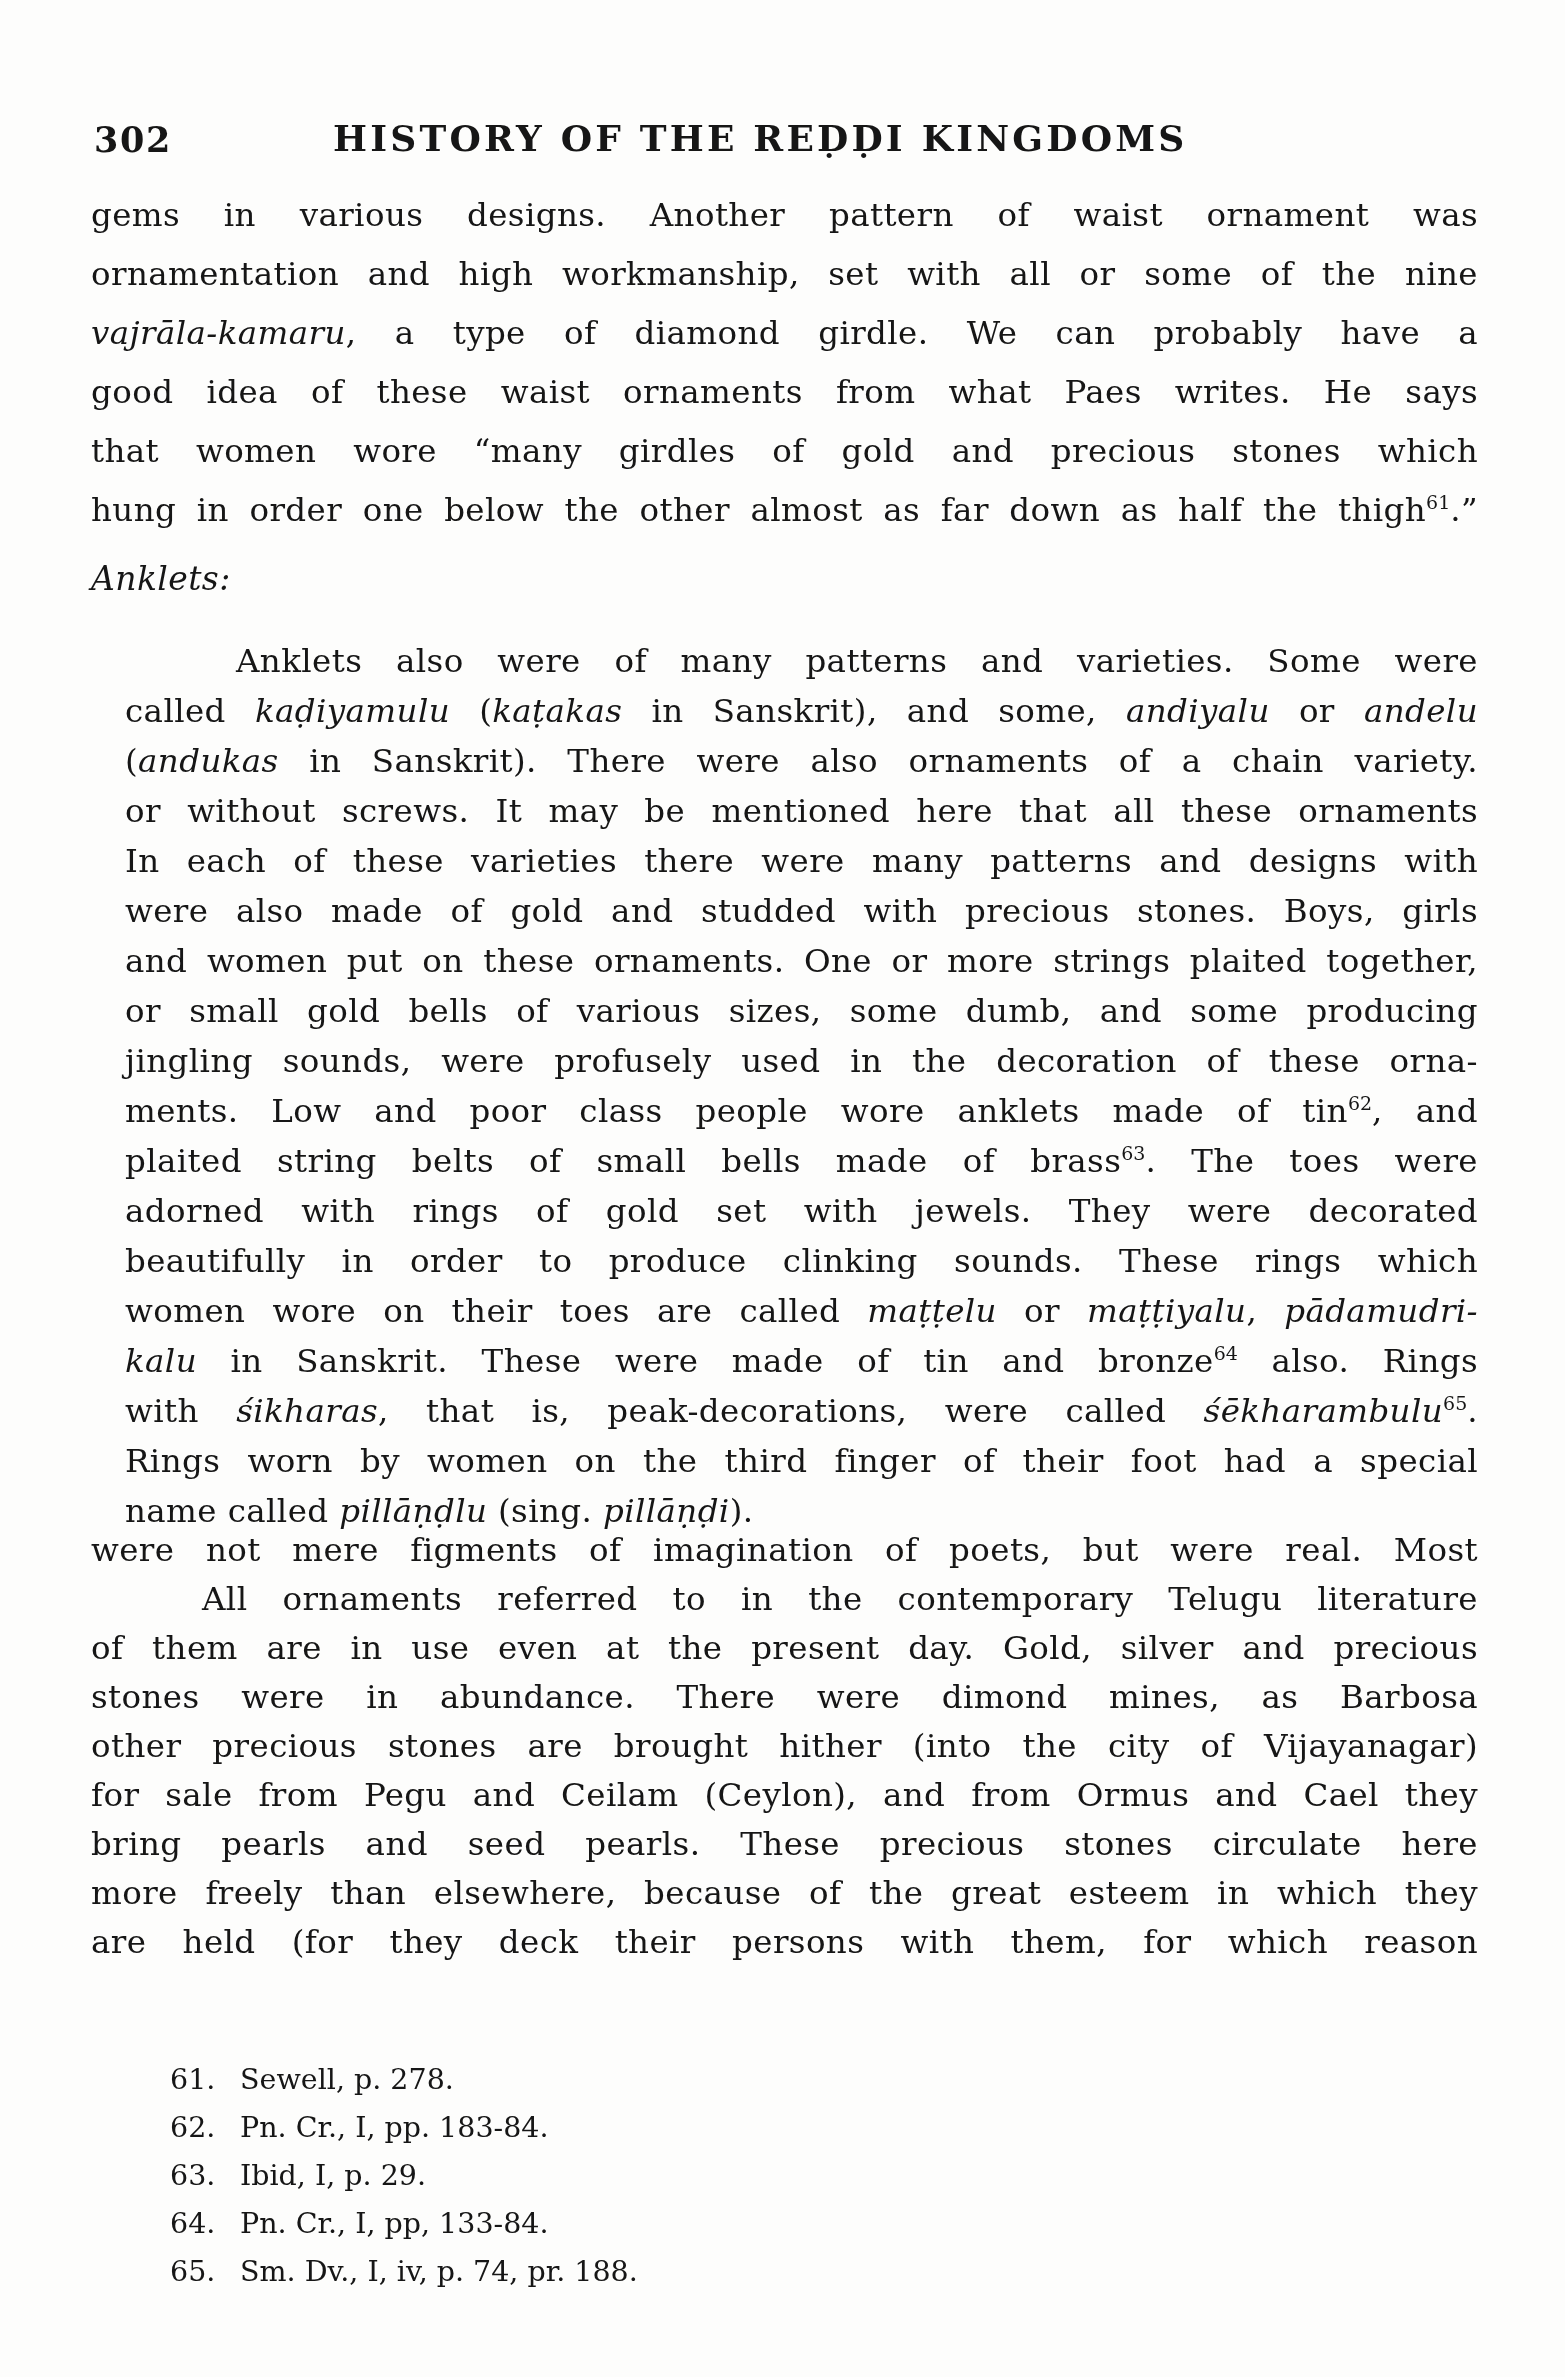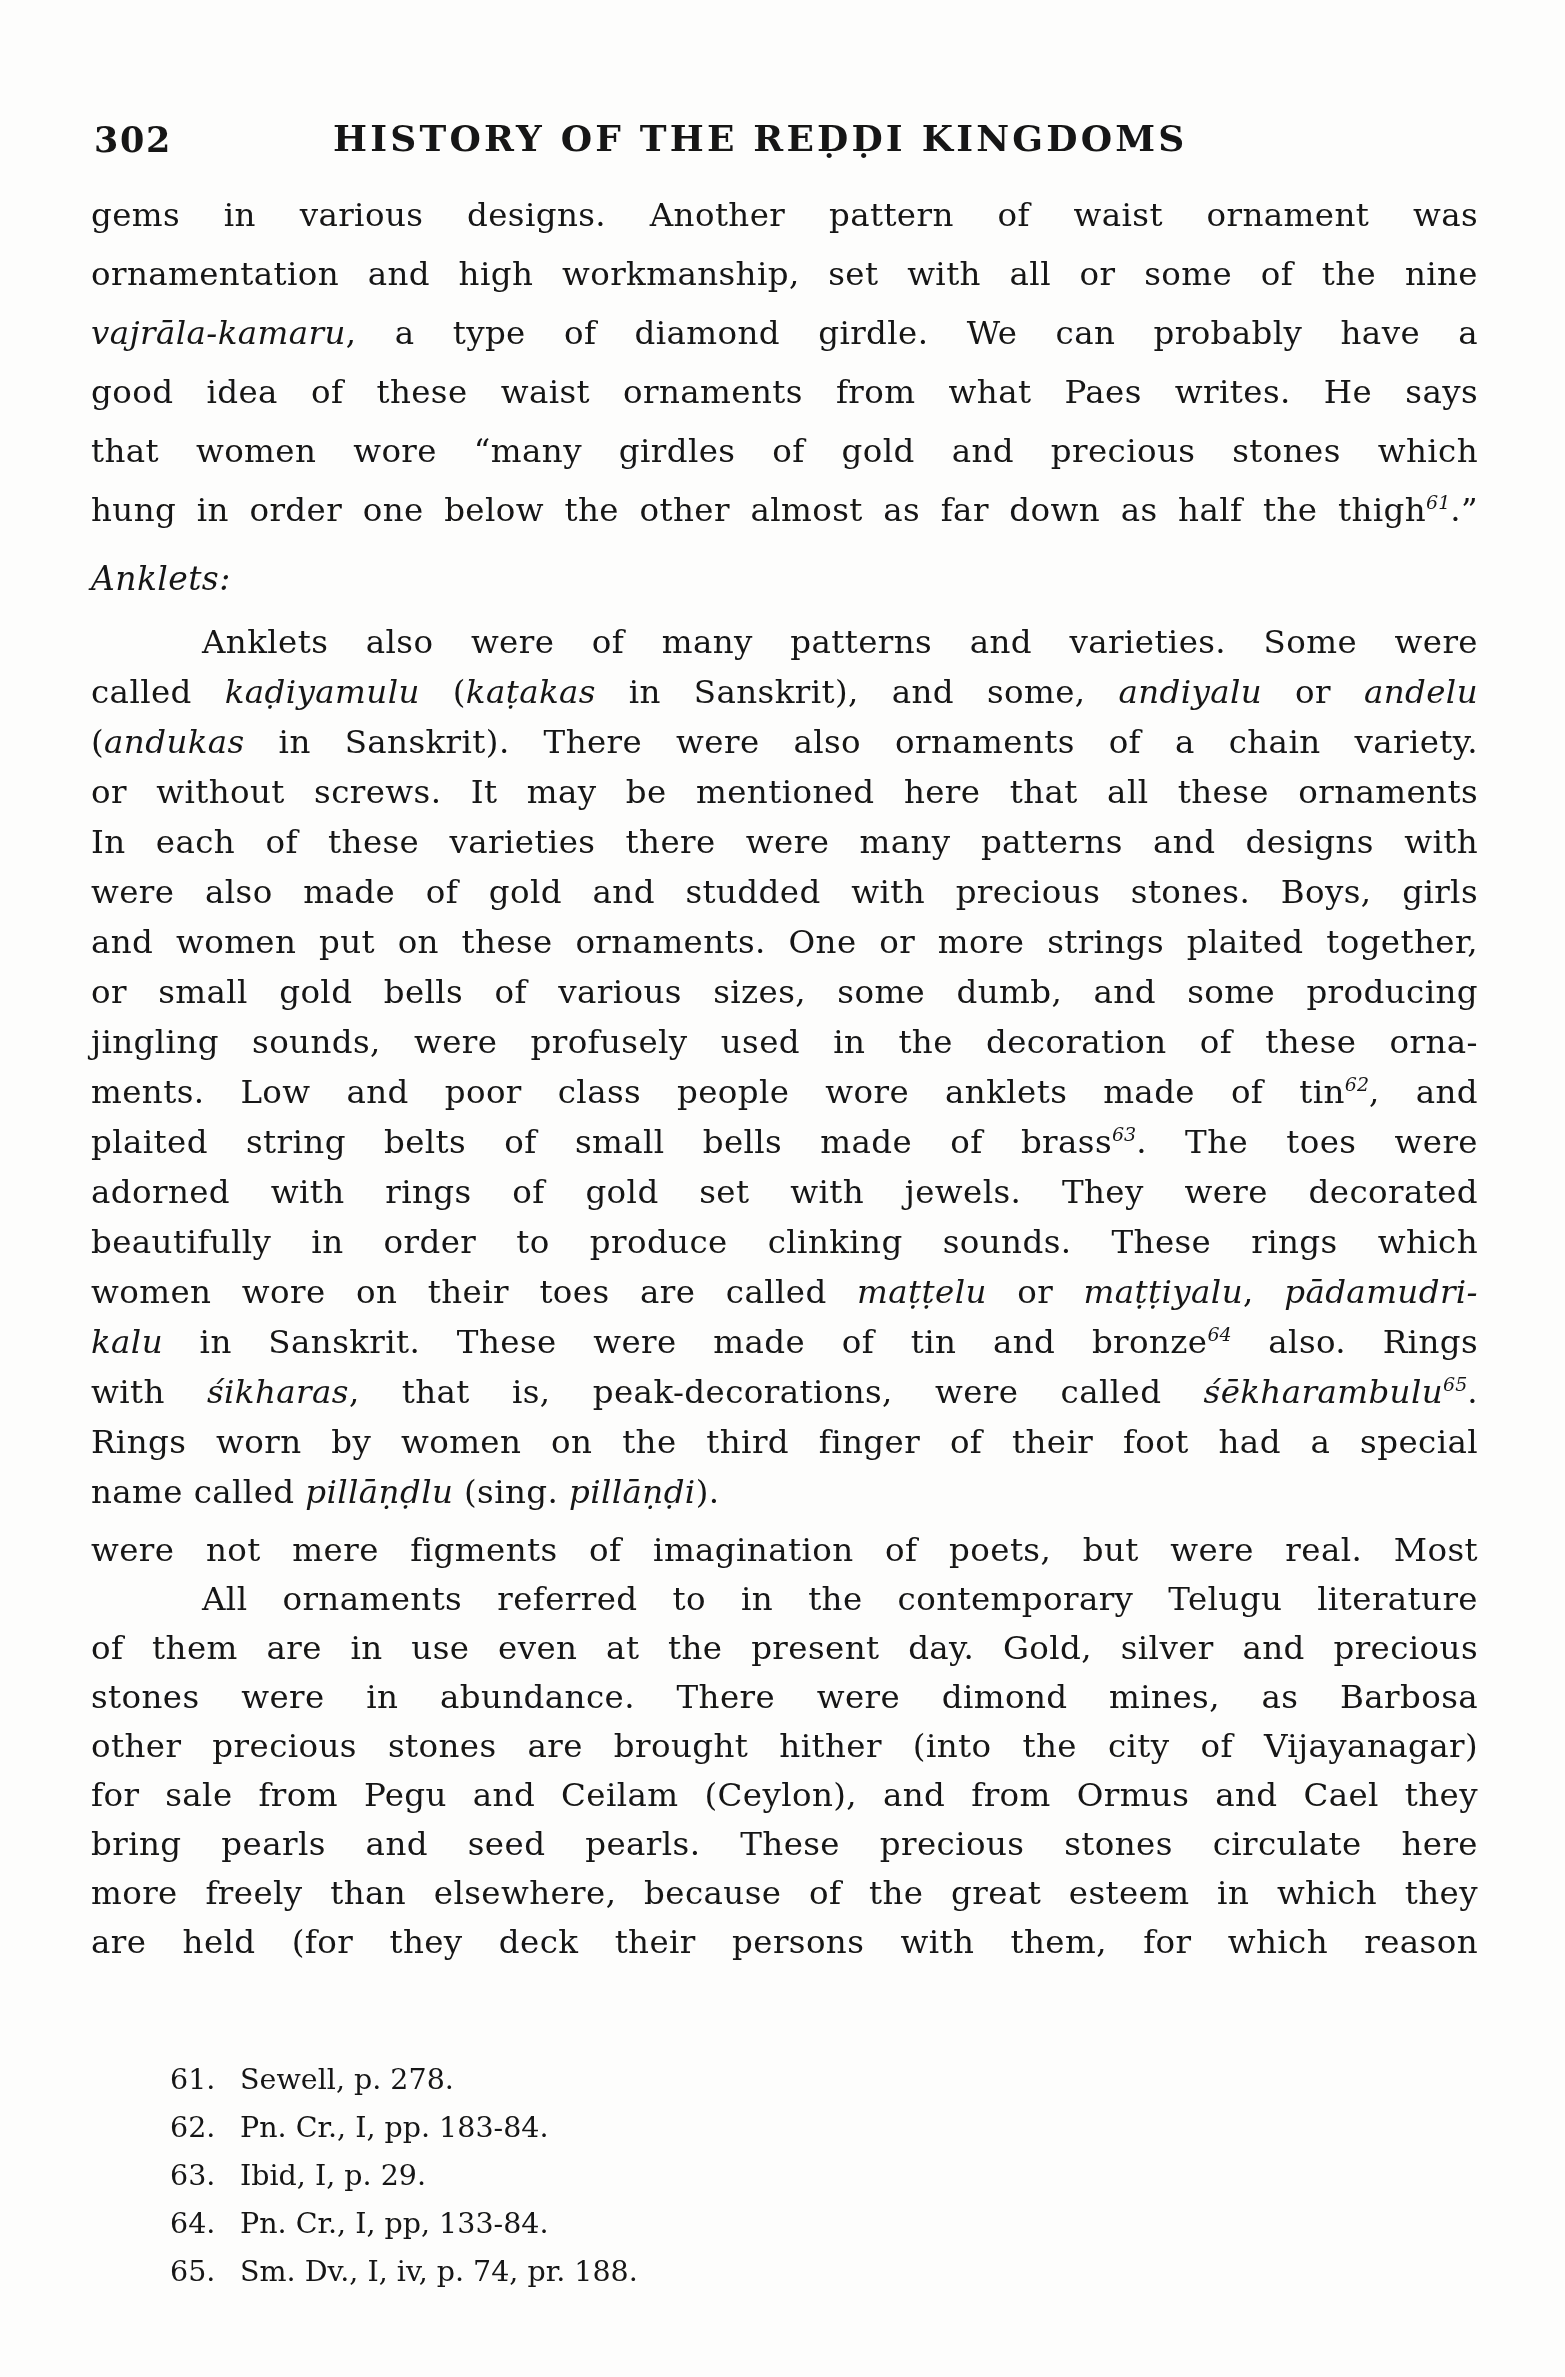--- a/index.html
+++ b/index.html
@@ -29,32 +29,31 @@
     font-size:32.5px;
     text-align:justify;
     text-align-last:justify;
     letter-spacing:0.4px;
   }
   .nojust { text-align-last:left; }
   .p1 { top:186px; }
   .p1 .line { line-height:59px; }
   .heading { top:551px; }
   .heading .line { text-align-last:left; font-style:italic; font-size:33px; line-height:55px; }
-  .p2 { top:617px; }
+  .p2 { top:636px;margin-left:34px; }
   .p2 .line { line-height:50px; }
   .p3 { top:1526px; }
   .p3 .line { line-height:49px; }
   .indent { padding-left:111px; }
   em { font-style:italic; }
   sup.fnref {
     font-size:19px;
     line-height:0;
     vertical-align:super;
     letter-spacing:0;
-    font-style:italic;
   }
   
   .footnotes { position:absolute; left:170px; top:2059px; right:158px; }
   .fnrow { display:flex; height:48px; font-size:28.5px; line-height:41px; }
   .fnnum { width:70px; flex:0 0 70px; }
   .fntext { white-space:nowrap;text-align:right; }
 </style>
 </head>
 <body>
 

